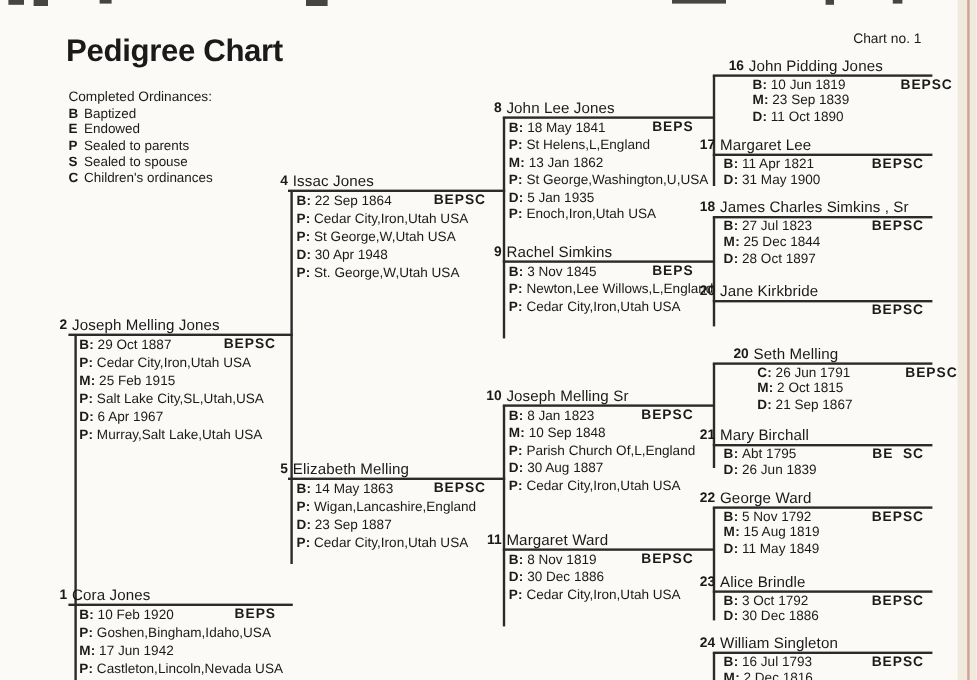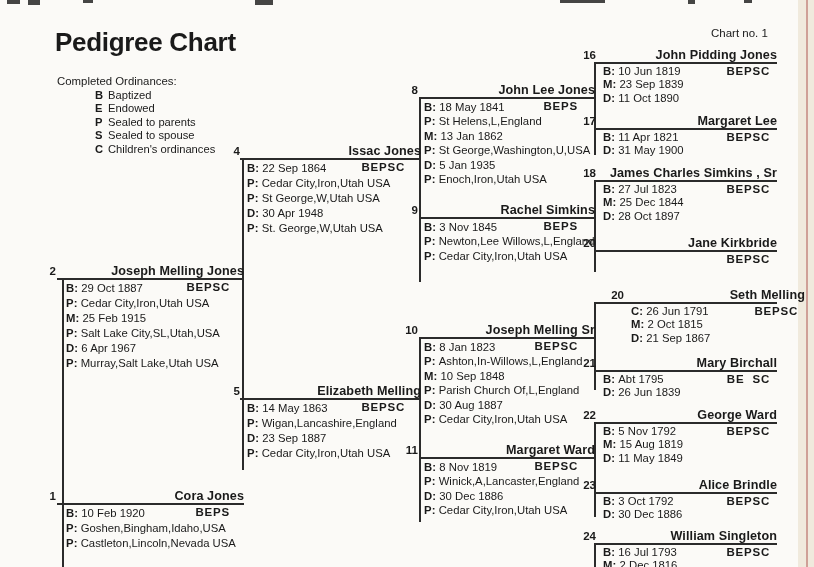--- a/index.html
+++ b/index.html
@@ -2,30 +2,30 @@
 <html><head>
 <meta charset="utf-8">
 <style>
   html,body{margin:0;padding:0;}
   .page{position:relative;width:814px;height:567px;overflow:hidden;background:#fbfaf7;
         font-family:"Liberation Sans",sans-serif;color:#1a1a1a;}
   .title{position:absolute;left:55px;top:27px;font-size:26px;font-weight:700;letter-spacing:-.3px;white-space:nowrap;}
   .chart-no{position:absolute;left:711px;top:27px;font-size:11.5px;white-space:nowrap;}
   .legend{position:absolute;left:57px;top:73px;font-size:11.2px;}
   .legend-title{height:16px;line-height:16px;font-size:11.4px;}
-  .litem{height:13.4px;line-height:13.4px;white-space:nowrap;margin-left:38px;}
+  .litem{height:13.4px;line-height:13.4px;white-space:nowrap;}
   .lcode{display:inline-block;width:13px;font-weight:700;}
   .hl{position:absolute;height:2px;background:#2b2b2b;}
   .vl{position:absolute;width:2px;background:#2b2b2b;}
   .art{position:absolute;background:#242424;opacity:.85;}
   .edge-strip{position:absolute;right:0;top:0;width:16px;height:100%;background:#f0eadd;}
   .edge-line{position:absolute;left:806px;top:0;width:2px;height:100%;background:#cfa097;}
   .person{position:absolute;}
   .person .num{position:absolute;right:100%;margin-right:4px;top:1px;font-weight:700;font-size:11.5px;white-space:nowrap;}
-  .person .name{display:block;font-weight:700;font-size:12.6px;height:14px;line-height:14px;white-space:nowrap;letter-spacing:.1px;text-align:right;}
+  .person .name{display:block;font-weight:400;font-size:12.6px;height:14px;line-height:14px;white-space:nowrap;letter-spacing:.1px;}
   .person .status{position:absolute;font-weight:700;font-size:11.5px;letter-spacing:.8px;white-space:pre;}
   .person .details{position:absolute;white-space:nowrap;}
   .row{font-size:11.3px;white-space:nowrap;}
   .lb{font-weight:700;margin-right:3px;letter-spacing:.2px;}
   .c1{width:184px;} .c1 .details{left:6px;top:17px;} .c1 .row{height:15px;line-height:15px;} .c1 .status{top:17px;right:14px;}
   .c2{width:177px;} .c2 .details{left:3px;top:17px;} .c2 .row{height:15px;line-height:15px;} .c2 .status{top:17px;right:16px;}
   .c3{width:173px;} .c3 .details{left:2px;top:16.5px;} .c3 .row{height:14.5px;line-height:14.5px;} .c3 .status{top:16.5px;right:17px;}
   .c4{width:177px;} .c4 .details{left:3px;top:16.5px;} .c4 .row{height:13.8px;line-height:13.8px;} .c4 .status{top:16.5px;right:7px;}
 </style>
 </head>
@@ -96,20 +96,21 @@
         <div class="row"><b class="lb">P:</b><span class="val">Murray,Salt Lake,Utah USA</span></div>
       </div>
   </div>
   <div class="person c1" style="left:60px;top:489px">
     <span class="num">1</span>
     <span class="name">Cora Jones</span>
     <span class="status">BEPS</span>
     <div class="details">
         <div class="row"><b class="lb">B:</b><span class="val">10 Feb 1920</span></div>
         <div class="row"><b class="lb">P:</b><span class="val">Goshen,Bingham,Idaho,USA</span></div>
+        <div class="row"><b class="lb">M:</b><span class="val">17 Jun 1942</span></div>
         <div class="row"><b class="lb">P:</b><span class="val">Castleton,Lincoln,Nevada USA</span></div>
       </div>
   </div>
   <div class="person c2" style="left:244px;top:144px">
     <span class="num">4</span>
     <span class="name">Issac Jones</span>
     <span class="status">BEPSC</span>
     <div class="details">
         <div class="row"><b class="lb">B:</b><span class="val">22 Sep 1864</span></div>
         <div class="row"><b class="lb">P:</b><span class="val">Cedar City,Iron,Utah USA</span></div>
@@ -151,39 +152,37 @@
         <div class="row"><b class="lb">P:</b><span class="val">Newton,Lee Willows,L,England</span></div>
         <div class="row"><b class="lb">P:</b><span class="val">Cedar City,Iron,Utah USA</span></div>
       </div>
   </div>
   <div class="person c3" style="left:422px;top:323px">
     <span class="num">10</span>
     <span class="name">Joseph Melling Sr</span>
     <span class="status">BEPSC</span>
     <div class="details">
         <div class="row"><b class="lb">B:</b><span class="val">8 Jan 1823</span></div>
-        <div class="row"><b class="lb">P:</b><span class="val">Ashton,In-Willows,L,England</span></div>
         <div class="row"><b class="lb">M:</b><span class="val">10 Sep 1848</span></div>
         <div class="row"><b class="lb">P:</b><span class="val">Parish Church Of,L,England</span></div>
         <div class="row"><b class="lb">D:</b><span class="val">30 Aug 1887</span></div>
         <div class="row"><b class="lb">P:</b><span class="val">Cedar City,Iron,Utah USA</span></div>
       </div>
   </div>
   <div class="person c3" style="left:422px;top:443px">
     <span class="num">11</span>
     <span class="name">Margaret Ward</span>
     <span class="status">BEPSC</span>
     <div class="details">
         <div class="row"><b class="lb">B:</b><span class="val">8 Nov 1819</span></div>
-        <div class="row"><b class="lb">P:</b><span class="val">Winick,A,Lancaster,England</span></div>
         <div class="row"><b class="lb">D:</b><span class="val">30 Dec 1886</span></div>
         <div class="row"><b class="lb">P:</b><span class="val">Cedar City,Iron,Utah USA</span></div>
       </div>
   </div>
-  <div class="person c4" style="left:600px;top:48px">
+  <div class="person c4" style="left:624px;top:48px">
     <span class="num">16</span>
     <span class="name">John Pidding Jones</span>
     <span class="status">BEPSC</span>
     <div class="details">
         <div class="row"><b class="lb">B:</b><span class="val">10 Jun 1819</span></div>
         <div class="row"><b class="lb">M:</b><span class="val">23 Sep 1839</span></div>
         <div class="row"><b class="lb">D:</b><span class="val">11 Oct 1890</span></div>
       </div>
   </div>
   <div class="person c4" style="left:600px;top:114px">

